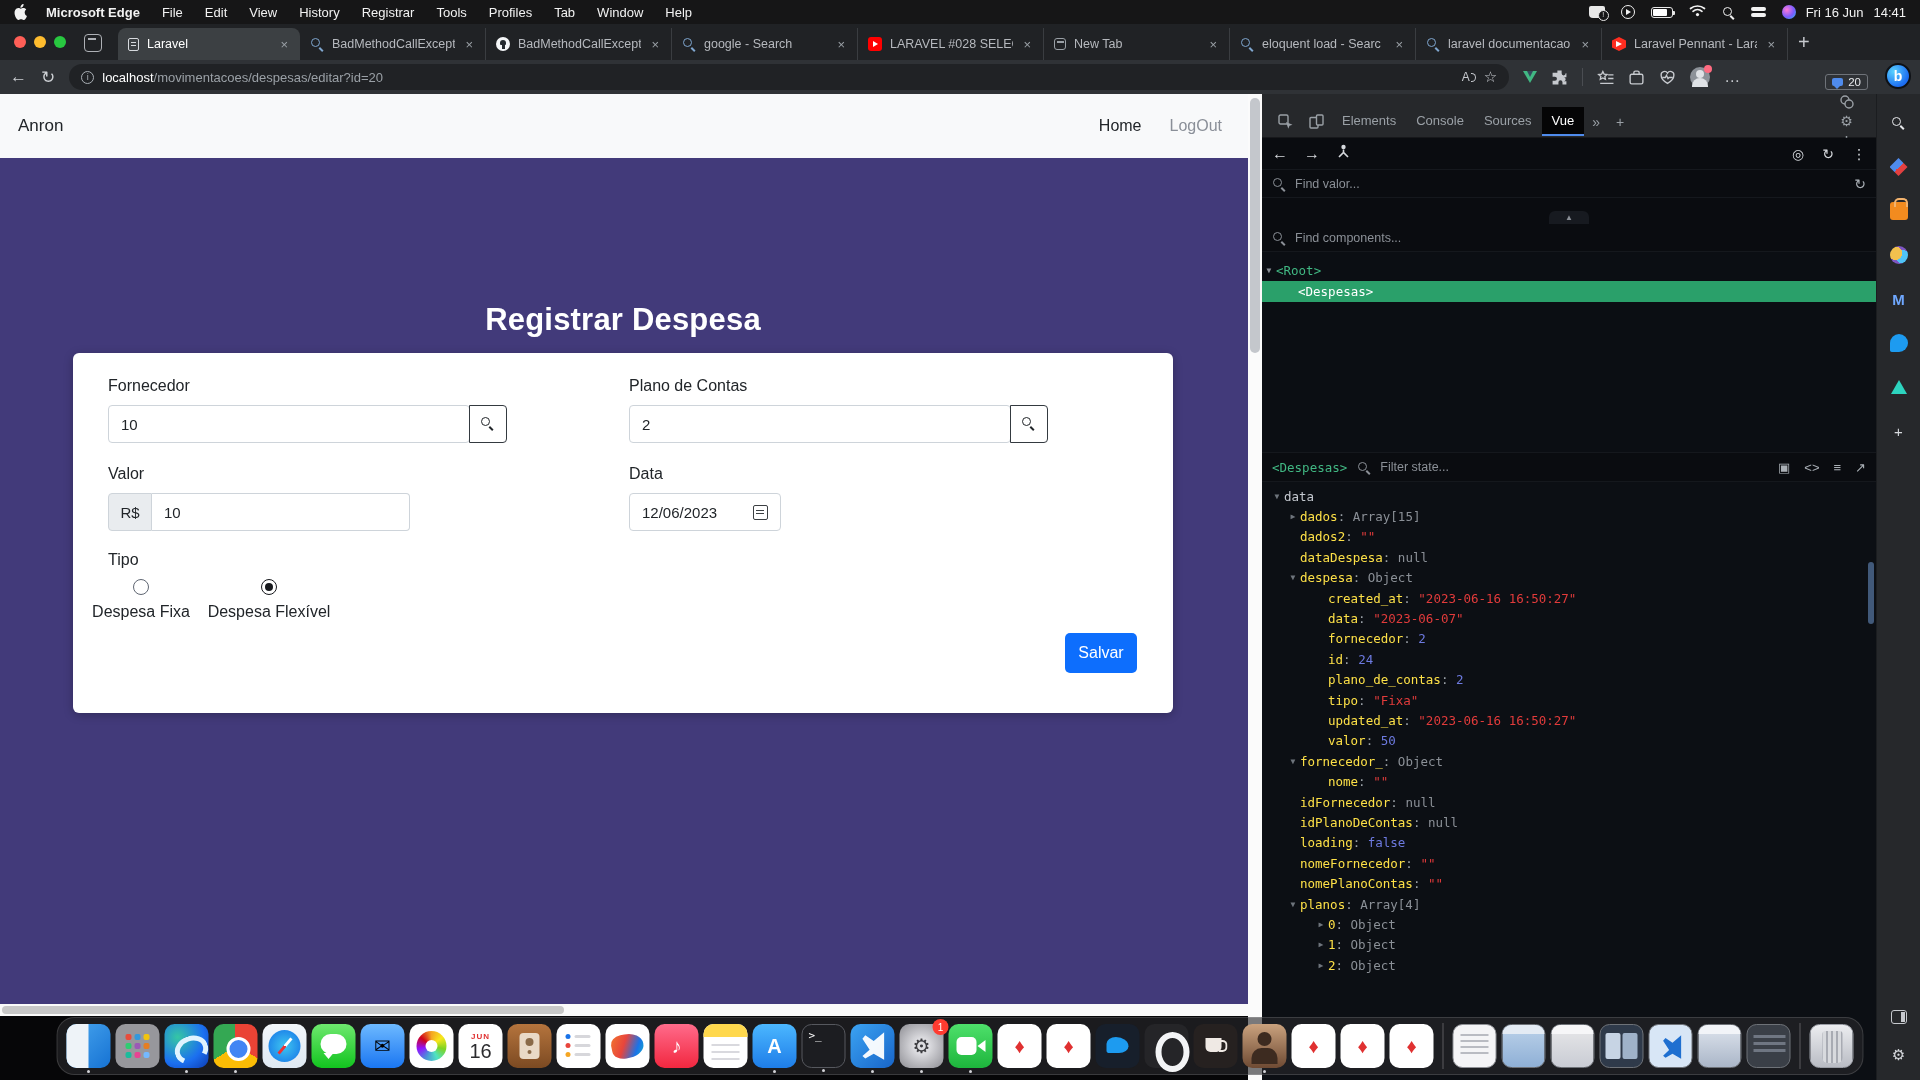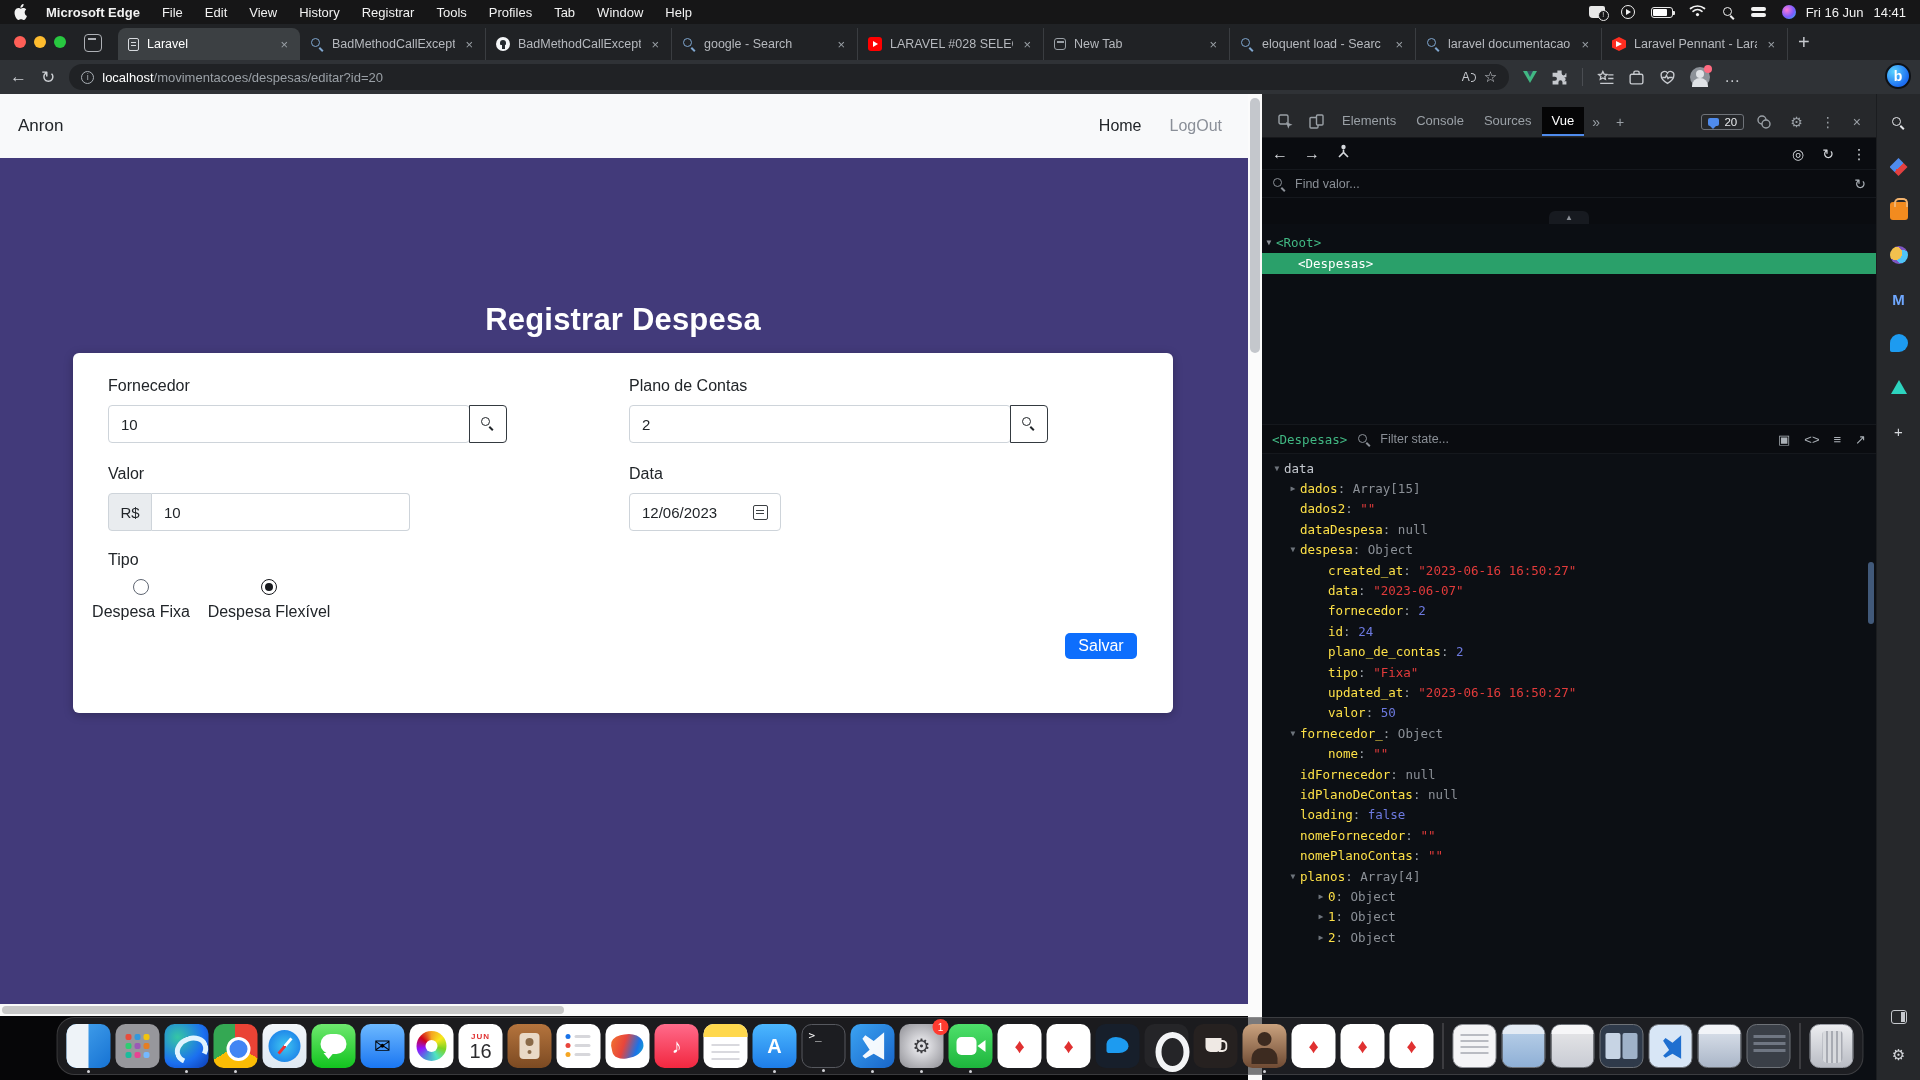--- a/index.html
+++ b/index.html
@@ -117,21 +117,21 @@
   #vscroll .thumb{position:absolute;left:2px;top:4px;width:10px;height:255px;background:#c4c7cc;border-radius:5px;}
 
   
   #devtools{width:614px;background:#0c0f14;display:flex;flex-direction:column;position:relative;}
   #dt-tabs{height:44px;background:#26282b;display:flex;align-items:flex-end;padding:0 8px 0 8px;border-bottom:1px solid #17181b;}
   #dt-tabs .row{display:flex;align-items:center;height:31px;width:100%;gap:0;margin-top:11px;}
   .dt-ico{display:flex;align-items:center;justify-content:center;padding:0 8px;color:#9aa0a6;height:100%;}
   .dt-tab{padding:6px 10px 8px;color:#9aa0a6;font-size:13px;}
   .dt-tab.active{color:#fff;background:#050506;border-bottom:2px solid #4f8bec;padding-bottom:6px;}
   .dt-more{color:#9aa0a6;font-size:14px;padding:0 8px;}
-  .dt-right{margin-left:auto;display:flex;align-items:center;gap:4px;}
+  .dt-right{margin-left:auto;display:flex;align-items:center;gap:4px;flex-direction:column;}
   .con-badge{display:flex;align-items:center;gap:5px;border:1px solid #6f7379;border-radius:3px;padding:1px 6px;color:#e8eaed;font-size:11.5px;}
   .bubble{width:11px;height:8px;background:#4f8bec;border-radius:2px;position:relative;display:inline-block;}
   .bubble::after{content:"";position:absolute;left:2px;bottom:-3px;border-left:3px solid transparent;border-right:3px solid transparent;border-top:3px solid #4f8bec;}
   .dt-glyph{color:#9aa0a6;font-size:14px;padding:0 7px;}
 
   #vue-toolbar{height:32px;background:#0a0c10;display:flex;align-items:center;padding:0 10px;gap:16px;border-bottom:1px solid #15181d;}
   .vt-arrow{color:#d6d9dd;font-size:16px;}
   .vt-right{margin-left:auto;display:flex;gap:18px;color:#d6d9dd;font-size:14px;align-items:center;}
   .findrow{height:28px;display:flex;align-items:center;gap:10px;padding:0 10px;color:#8b9097;font-size:12.5px;
            border-bottom:1px solid #15181d;background:#0a0c10;}
@@ -474,21 +474,21 @@
             </div>
             <span class="flabel" style="left:35px;top:198px">Tipo</span>
             <div class="radiostack" style="left:22px;top:226px;width:92px">
               <span class="radio"></span>
               <span class="radiolabel">Despesa Fixa</span>
             </div>
             <div class="radiostack" style="left:136px;top:226px;width:120px">
               <span class="radio checked"></span>
               <span class="radiolabel">Despesa Flexível</span>
             </div>
-            <button class="btn-primary" style="left:992px;top:280px;width:72px;height:26px">Salvar</button>
+            <button class="btn-primary" style="left:992px;top:280px;width:72px;height:40px">Salvar</button>
           </div>
         </div>
         <div id="hscroll">
             <div class="thumb"></div>
           </div>
         <div id="pagefill"></div>
       </div>
 
       <div id="vscroll">
           <div class="thumb"></div>
@@ -558,20 +558,24 @@
           <span class="mag" style="color:#8b9097"></span>
           <span>Find valor...</span>
           <span class="refresh">↻</span>
         </div>
 
 
         <div id="collapse-strip">
           <span class="bump">▲</span>
         </div>
 
+        <div class="findrow">
+          <span class="mag" style="color:#8b9097"></span>
+          <span>Find components...</span>
+        </div>
 
         <div id="comp-tree">
           <div class="tree-row">
             <span class="tree-caret">▼</span>
             <span class="c-root">&lt;Root&gt;</span>
           </div>
           <div class="tree-row selected">
             <span class="cname">&lt;Despesas&gt;</span>
           </div>
         </div>

